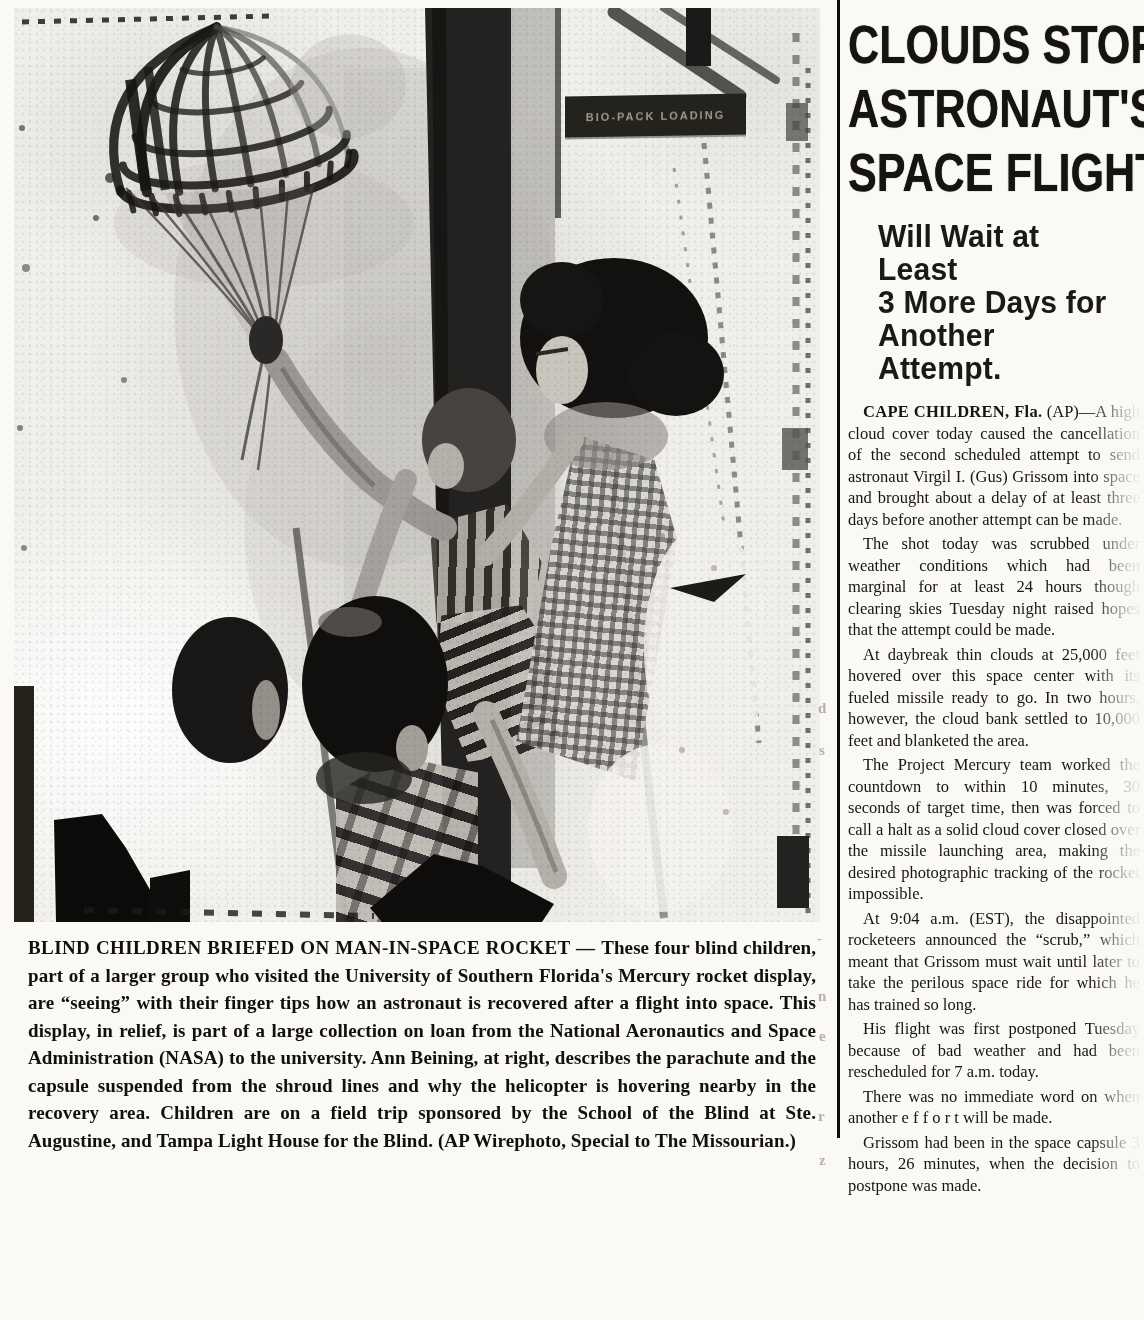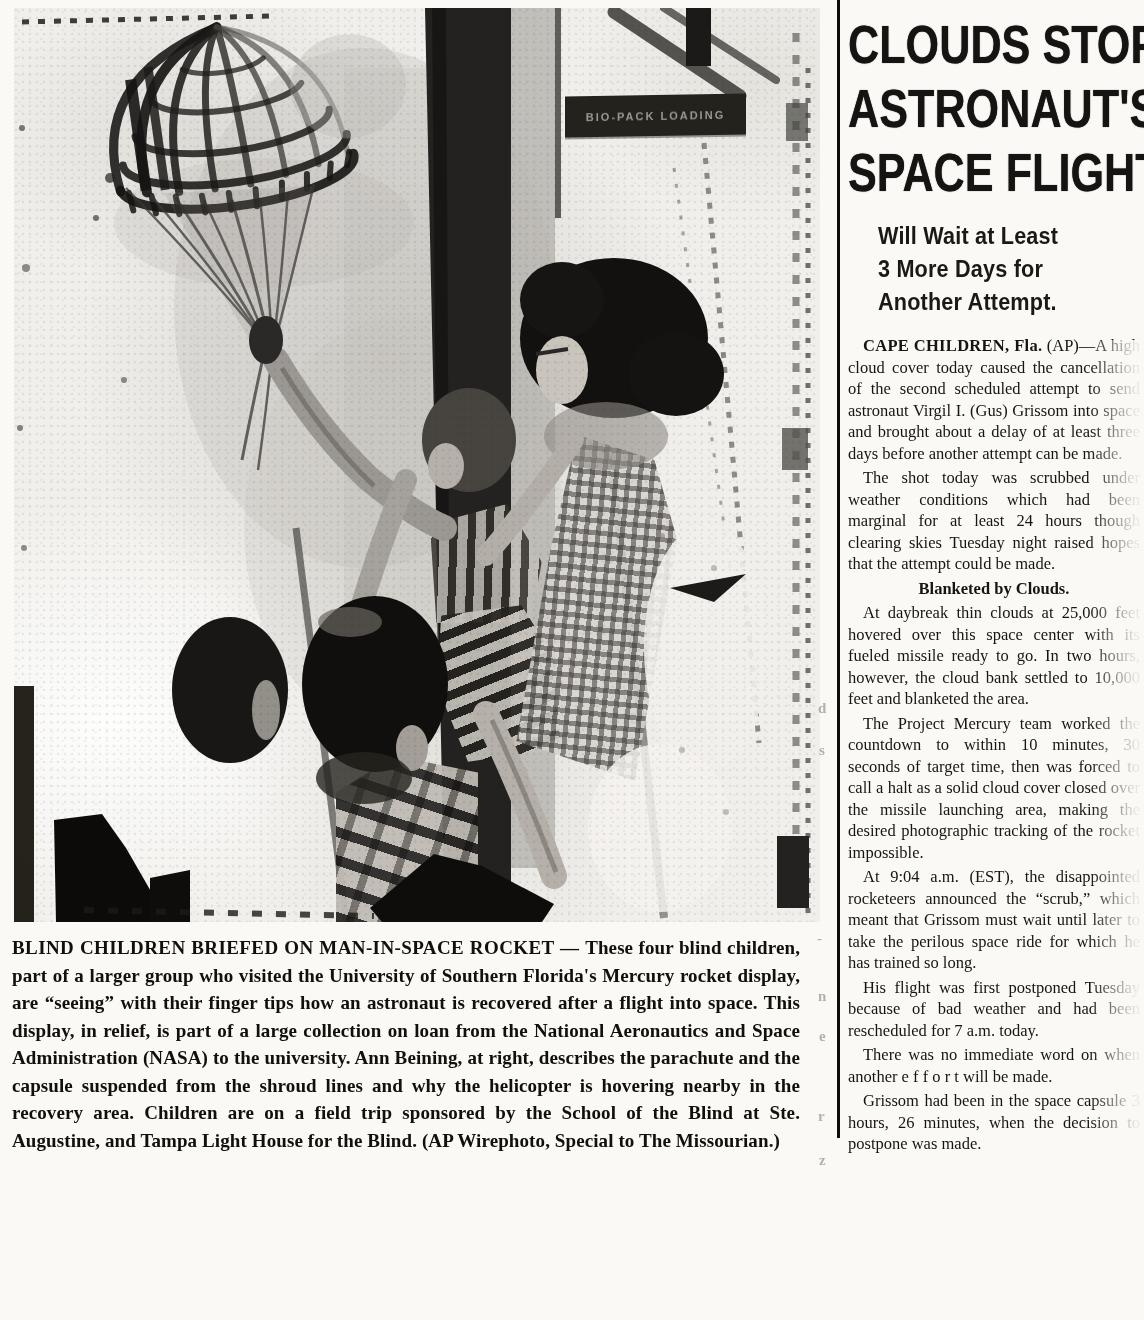--- a/index.html
+++ b/index.html
@@ -45,37 +45,37 @@
       #b5b1aa;}
   .gingham{position:absolute;left:514px;top:430px;width:142px;height:338px;opacity:.88;
     transform:rotate(6deg);
     clip-path:polygon(22% 0,78% 5%,100% 28%,88% 100%,2% 92%,12% 34%);
     background:
       repeating-linear-gradient(0deg, rgba(42,40,37,.55) 0 5px, transparent 5px 12px),
       repeating-linear-gradient(90deg, rgba(42,40,37,.55) 0 5px, transparent 5px 12px),
       #d7d4ce;}
 
   
-  .caption{position:absolute;left:12px;top:934px;width:788px;
+  .caption{position:absolute;left:28px;top:934px;width:788px;
     font-size:19px;line-height:27.5px;text-align:justify;font-weight:700;color:#12100d;
     letter-spacing:.1px;}
   .cap-lead{letter-spacing:.4px;}
 
   
   .colrule{position:absolute;left:837px;top:0;width:3px;height:1138px;background:#0e0d0b;}
   .frag{position:absolute;color:#97938c;font-size:15px;font-weight:700;opacity:.7;}
 
   
   .article{position:absolute;left:848px;top:12px;width:292px;}
   .headline{font-family:"Liberation Sans", sans-serif;font-weight:700;color:#161412;
     font-size:54px;line-height:64px;white-space:nowrap;}
   .headline span{display:inline-block;transform:scaleX(.80);transform-origin:left center;
     text-shadow:0 0 1px #2c2a27;}
   .subhead{font-family:"Liberation Sans", sans-serif;font-weight:700;color:#1b1916;
-    font-size:23px;line-height:33px;margin:16px 0 0 30px;letter-spacing:.2px;}
+    font-size:32px;line-height:33px;margin:16px 0 0 30px;letter-spacing:.2px;}
   .subhead span{display:inline-block;transform:scaleX(.94);transform-origin:left center;}
   .body-copy{margin-top:16px;font-size:16.5px;line-height:21.5px;text-align:justify;color:#17150f;}
   .body-copy p{margin:0 0 3px 0;text-indent:15px;}
   .dateline{font-weight:700;letter-spacing:.3px;}
   .crosshead{font-weight:700;text-align:center;margin:3px 0;}
   .fade{position:absolute;right:0;top:340px;width:54px;height:980px;pointer-events:none;
     background:linear-gradient(to right, rgba(250,249,245,0), rgba(250,249,245,.92) 85%);}
 </style>
 </head>
 <body>
@@ -253,21 +253,20 @@
       <span>SPACE FLIGHT</span>
     </div>
     <div class="subhead">
       <span>Will Wait at Least</span><br>
       <span>3 More Days for</span><br>
       <span>Another Attempt.</span>
     </div>
     <div class="body-copy">
       <p><span class="dateline">CAPE CHILDREN, Fla.</span><span> (AP)—A high cloud cover today caused the cancellation of the second scheduled attempt to send astronaut Virgil I. (Gus) Grissom into space and brought about a delay of at least three days before another attempt can be made.</span></p>
       <p>The shot today was scrubbed under weather conditions which had been marginal for at least 24 hours though clearing skies Tuesday night raised hopes that the attempt could be made.</p>
-      <div class="crosshead">Blanketed by Clouds.</div>
       <p>At daybreak thin clouds at 25,000 feet hovered over this space center with its fueled missile ready to go. In two hours, however, the cloud bank settled to 10,000 feet and blanketed the area.</p>
       <p>The Project Mercury team worked the countdown to within 10 minutes, 30 seconds of target time, then was forced to call a halt as a solid cloud cover closed over the missile launching area, making the desired photographic tracking of the rocket impossible.</p>
       <p>At 9:04 a.m. (EST), the disappointed rocketeers announced the “scrub,” which meant that Grissom must wait until later to take the perilous space ride for which he has trained so long.</p>
       <p>His flight was first postponed Tuesday because of bad weather and had been rescheduled for 7 a.m. today.</p>
       <p>There was no immediate word on when another e f f o r t will be made.</p>
       <p>Grissom had been in the space capsule 3 hours, 26 minutes, when the decision to postpone was made.</p>
     </div>
   </div>
   <div class="fade"></div>
 </div>

